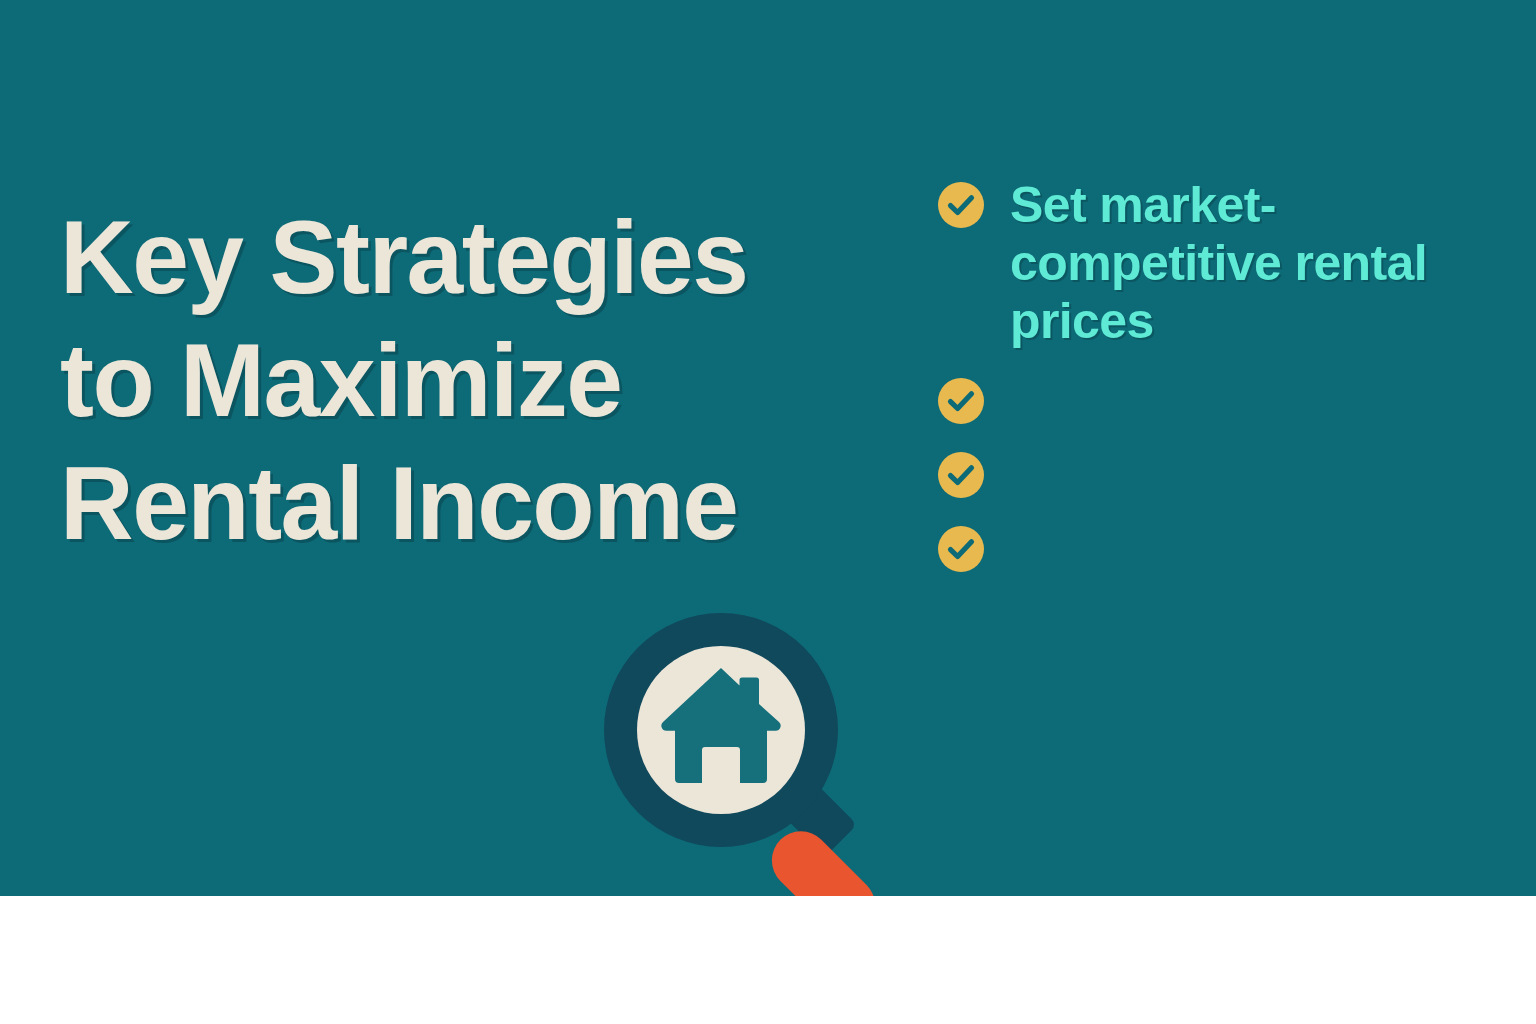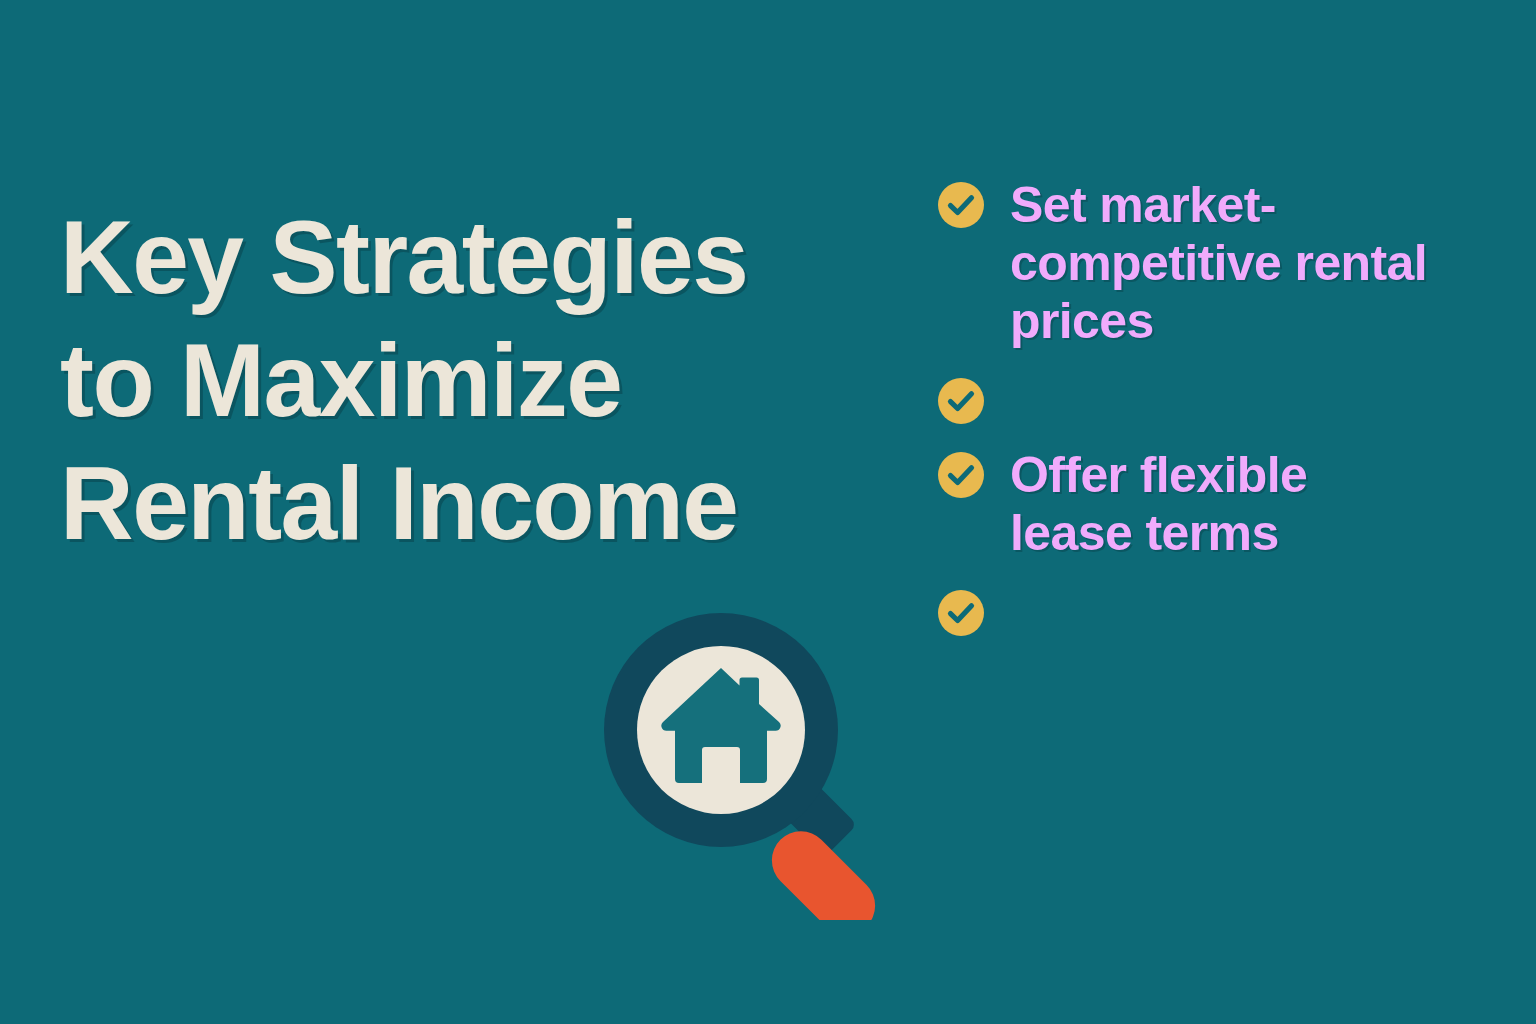--- a/index.html
+++ b/index.html
@@ -9,21 +9,21 @@
   body {
     width: 1536px;
     height: 1024px;
     overflow: hidden;
     font-family: "Liberation Sans", sans-serif;
   }
 
   #slide {
     position: relative;
     width: 1536px;
-    height: 1024px;
+    height: 896px;
     background: #0d6a77;
     overflow: hidden;
   }
 
   
   #title-block {
     position: absolute;
     left: 60px;
     top: 196px;
     width: 790px;
@@ -64,21 +64,21 @@
     margin-right: 26px;
   }
   .check-icon svg { display: block; width: 46px; height: 46px; }
 
   .bullet-text {
     font-family: "Liberation Sans", sans-serif;
     font-weight: bold;
     font-size: 50px;
     line-height: 58px;
     letter-spacing: -0.6px;
-    color: #f0abfc;
+    color: #5eead4;
     text-shadow: 2px 2px 0 rgba(7, 60, 68, 0.4);
     white-space: pre-line;
   }
 
   
   #magnifier {
     position: absolute;
     left: 592px;
     top: 600px;
     width: 330px;
@@ -120,22 +120,20 @@
       </span>
     </div>
 
     <div class="bullet-row">
       <span class="check-icon">
         <svg viewBox="0 0 46 46" xmlns="http://www.w3.org/2000/svg">
           <circle cx="23" cy="23" r="23" fill="#e8b94f"></circle>
           <path d="M12.5 23.6 L19.6 30.5 L33.5 15.8" fill="none" stroke="#0d6a77" stroke-width="5.2" stroke-linecap="round" stroke-linejoin="round"></path>
         </svg>
       </span>
-      <span class="bullet-text">Offer flexible
-lease terms</span>
     </div>
 
     <div class="bullet-row">
       <span class="check-icon">
         <svg viewBox="0 0 46 46" xmlns="http://www.w3.org/2000/svg">
           <circle cx="23" cy="23" r="23" fill="#e8b94f"></circle>
           <path d="M12.5 23.6 L19.6 30.5 L33.5 15.8" fill="none" stroke="#0d6a77" stroke-width="5.2" stroke-linecap="round" stroke-linejoin="round"></path>
         </svg>
       </span>
     </div>

